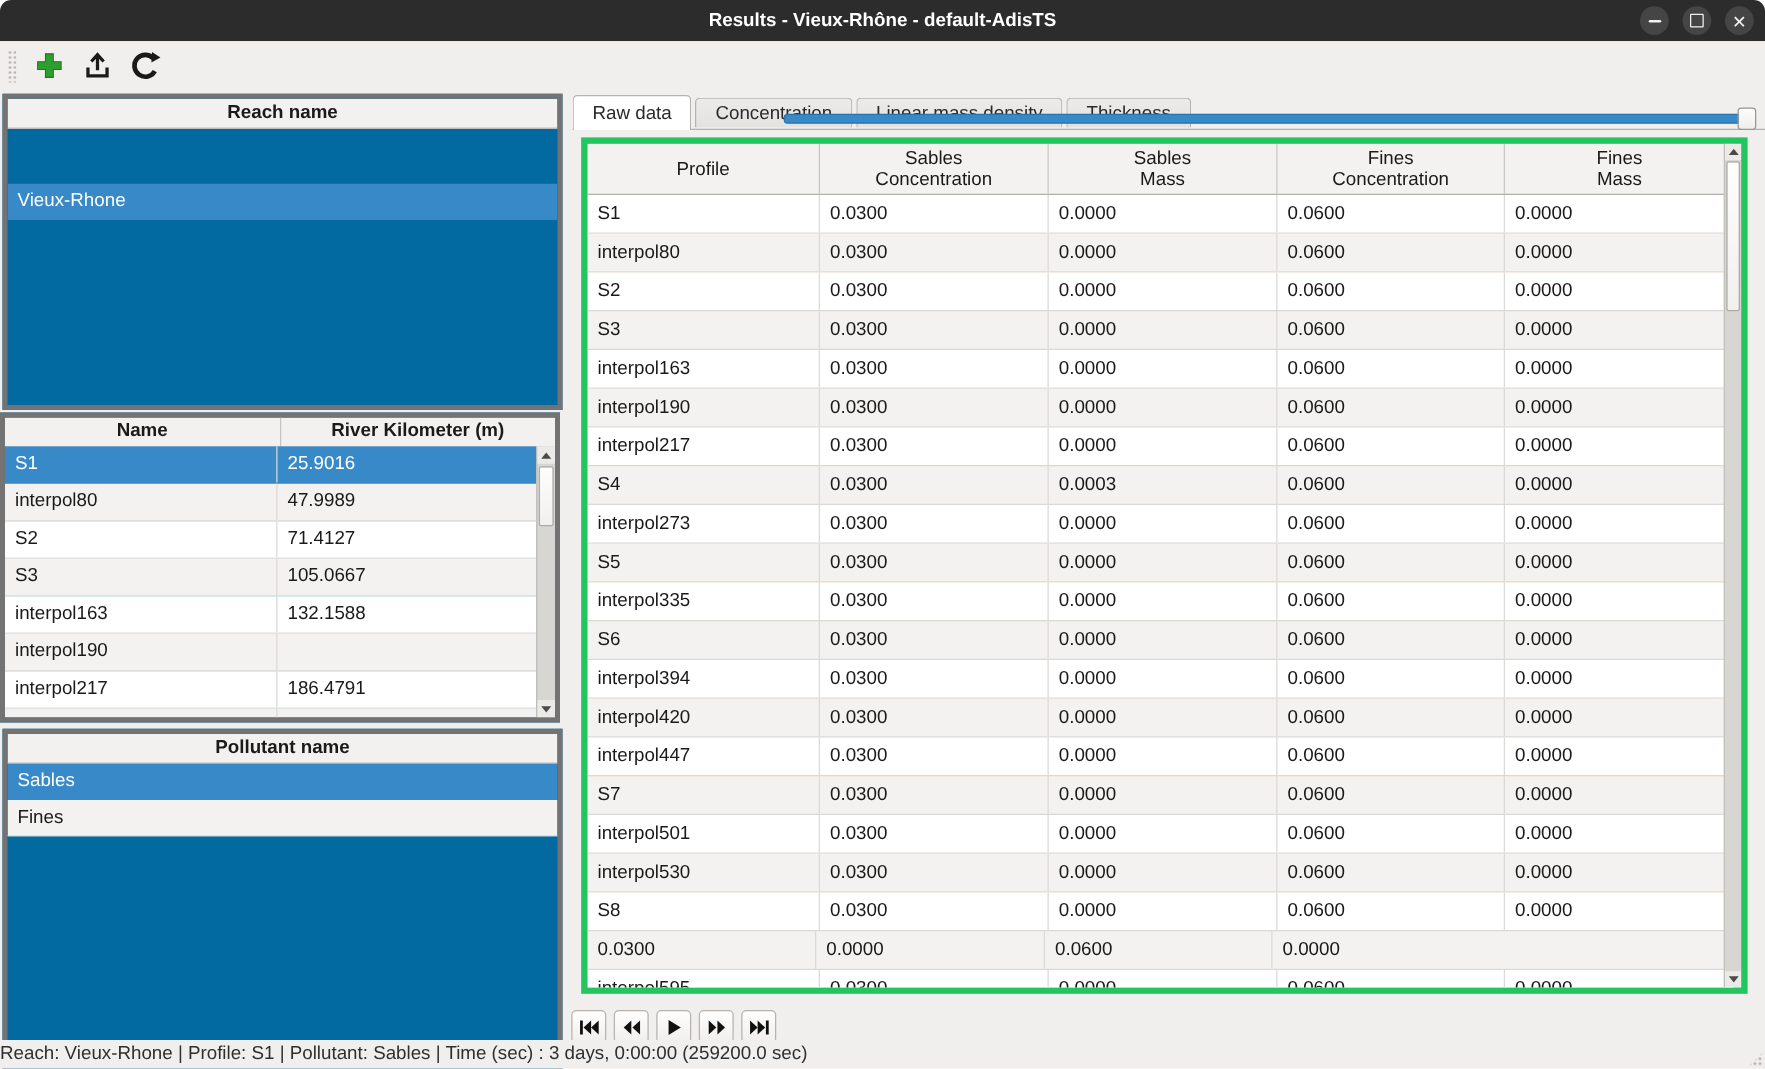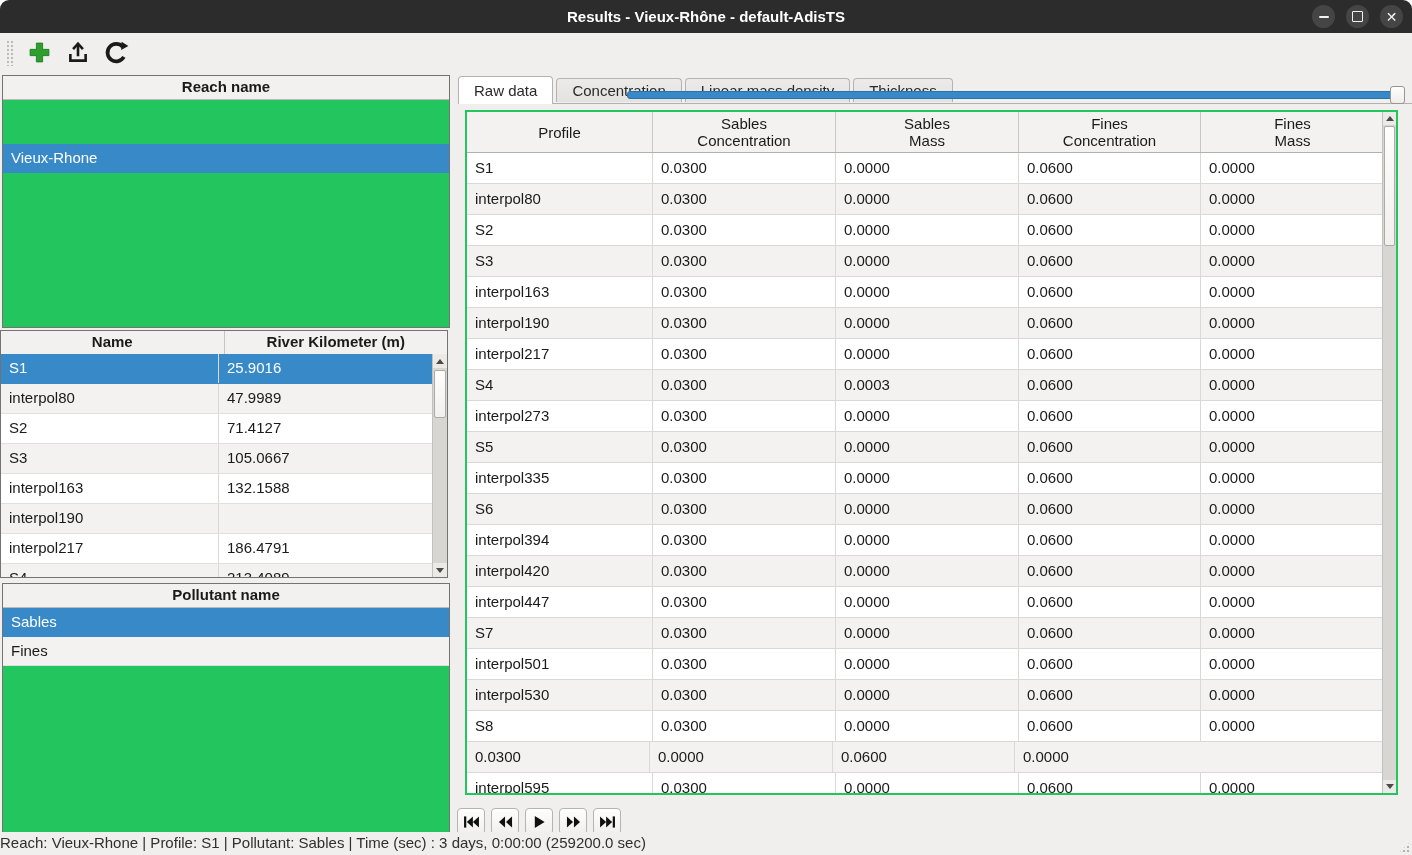--- a/index.html
+++ b/index.html
@@ -18,21 +18,21 @@
   .glyph-max{width:9px;height:9px;border:1.5px solid #f2f2f2;border-radius:1px;}
   .glyph-close{font-size:14px;line-height:1;}
   
   .toolbar{position:absolute;left:0;top:33px;width:1412px;height:39px;background:#f1efed;
            display:flex;align-items:center;gap:13px;padding-left:6px;box-sizing:border-box;}
   .tool-grip{width:7px;height:26px;background-image:radial-gradient(#bdbab6 1px,transparent 1.2px);
              background-size:4px 4px;}
   .toolbtn{width:26px;height:26px;display:flex;align-items:center;justify-content:center;}
   
   .main{position:absolute;left:0;top:72px;width:1412px;height:760px;background:#f1efed;}
-  .frame{position:absolute;background:#22c55e;border:1px solid #737373;box-sizing:border-box;overflow:hidden;}
+  .frame{position:absolute;background:#0369a1;border:4px solid #737373;box-sizing:border-box;overflow:hidden;}
   .lheader{height:23px;background:#f3f1ef;border-bottom:1px solid #bdbab7;font-weight:bold;
            font-size:15px;line-height:22px;text-align:center;display:flex;}
   .lheader .hc{flex:1;}
   .lrow{height:29px;line-height:28px;font-size:15px;display:flex;border-bottom:1px solid #e2e0dd;
         background:#fff;}
   .lrow.alt{background:#f4f2f0;}
   .lrow.sel{background:#3789c8;color:#fff;border-bottom:1px solid #3789c8;}
   .lcell{padding-left:8px;box-sizing:border-box;overflow:hidden;white-space:nowrap;}
   
   #reach-frame{left:2px;top:3px;width:448px;height:253px;}
@@ -63,21 +63,21 @@
   
   .right{position:absolute;left:455px;top:0;width:957px;height:760px;}
   .tabbar{position:absolute;left:3px;top:4px;right:0;height:28px;display:flex;align-items:center;
           border-bottom:1px solid #b3b1ae;box-sizing:border-box;}
   .tab{height:23px;line-height:23px;padding:0 15px;font-size:15px;background:linear-gradient(#ecebe9,#e4e2df);
        border:1px solid #b5b3b0;border-bottom:none;border-radius:4px 4px 0 0;margin-right:3px;
        color:#2a2a2a;}
   .tab.active{height:27px;line-height:27px;background:#fff;position:relative;margin-bottom:-1px;
               z-index:2;}
   .table-frame{position:absolute;left:10px;top:38px;width:933px;height:685px;background:#fdba74;
-               border:2px solid #22c55e;box-sizing:border-box;overflow:hidden;}
+               border:5px solid #22c55e;box-sizing:border-box;overflow:hidden;}
   .thead{display:flex;height:40px;border-bottom:1px solid #b3b1ae;background:#f3f2f0;
          width:917px;}
   .hcell{display:flex;align-items:center;justify-content:center;text-align:center;font-size:15px;
          white-space:pre-line;border-right:1px solid #c9c7c4;box-sizing:border-box;line-height:17px;}
   .tbody{width:917px;}
   .trow{display:flex;height:30px;line-height:29px;font-size:15px;border-bottom:1px solid #dbd9d6;
         background:#fff;}
   .trow.alt{background:#f4f2f0;}
   .tcell{padding-left:8px;box-sizing:border-box;border-right:1px solid #dbd9d6;overflow:hidden;
          white-space:nowrap;}

